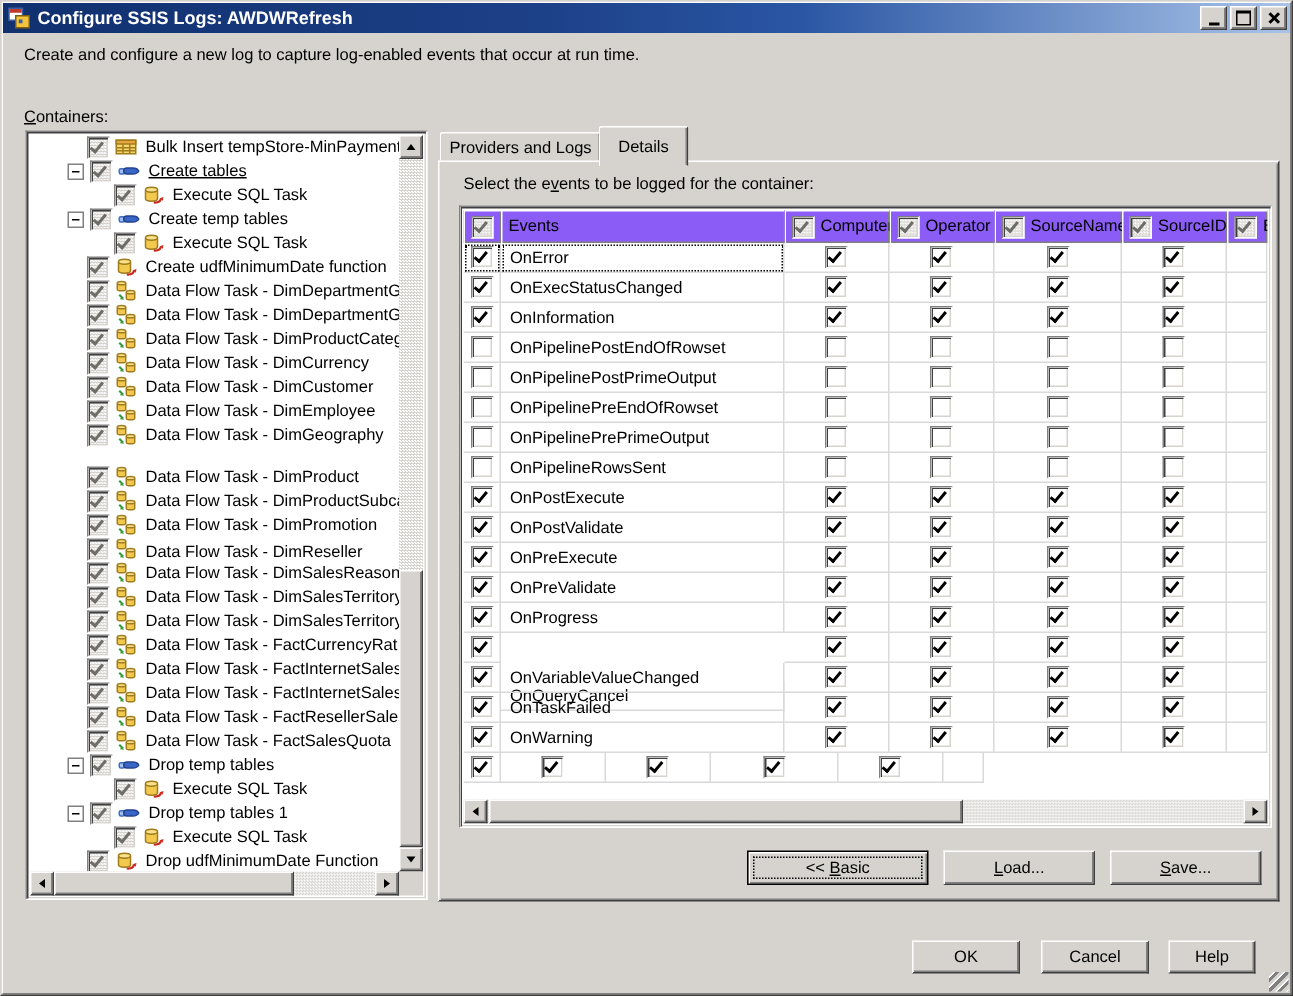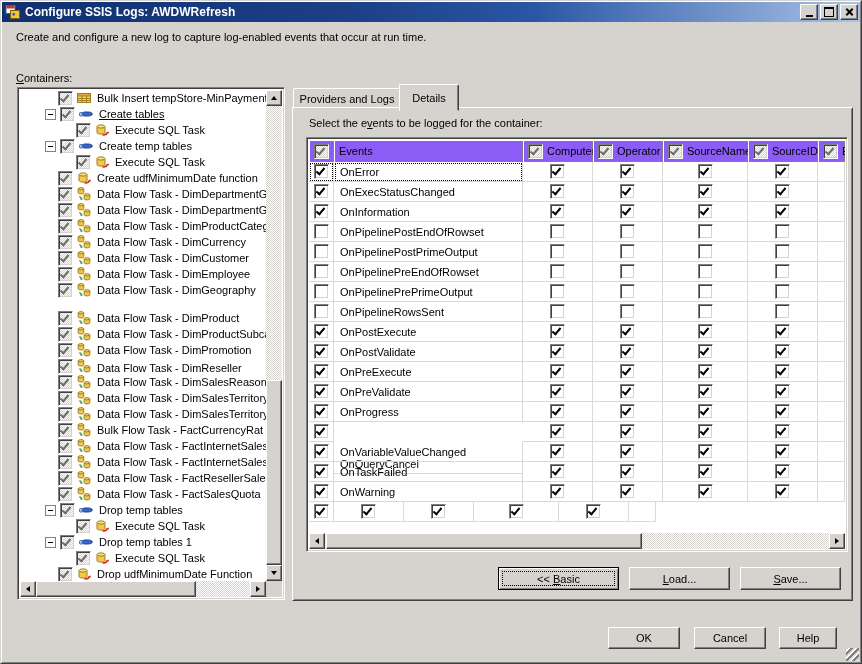--- a/index.html
+++ b/index.html
@@ -360,21 +360,21 @@
       <div class="tree-row" style="padding-left: 38px;">
         <span class="cb dim on"></span>
         <span class="ticon"><svg width="16" height="16" viewBox="0 0 16 16">
             <path d="M2.2 2.8v4c0 .6 1.3 1.1 2.8 1.1s2.8-.5 2.8-1.1v-4" fill="#f2c94c" stroke="#a07d1c"></path>
             <ellipse cx="5" cy="2.8" rx="2.8" ry="1.1" fill="#f9e08a" stroke="#a07d1c"></ellipse>
             <path d="M8.2 8.8v4c0 .6 1.3 1.1 2.8 1.1s2.8-.5 2.8-1.1v-4" fill="#f2c94c" stroke="#a07d1c"></path>
             <ellipse cx="11" cy="8.8" rx="2.8" ry="1.1" fill="#f9e08a" stroke="#a07d1c"></ellipse>
             <path d="M3.5 10.5l2.5 2.5" stroke="#2e9e3e" stroke-width="1.4"></path>
             <path d="M6.8 13.8l-2.8-.3 1.2-1.9z" fill="#2e9e3e"></path>
           </svg></span>
-        <span class="tlabel">Bulk Flow Task - FactCurrencyRat</span>
+        <span class="tlabel">Data Flow Task - FactCurrencyRat</span>
       </div>
       <div class="tree-row" style="padding-left: 38px;">
         <span class="cb dim on"></span>
         <span class="ticon"><svg width="16" height="16" viewBox="0 0 16 16">
             <path d="M2.2 2.8v4c0 .6 1.3 1.1 2.8 1.1s2.8-.5 2.8-1.1v-4" fill="#f2c94c" stroke="#a07d1c"></path>
             <ellipse cx="5" cy="2.8" rx="2.8" ry="1.1" fill="#f9e08a" stroke="#a07d1c"></ellipse>
             <path d="M8.2 8.8v4c0 .6 1.3 1.1 2.8 1.1s2.8-.5 2.8-1.1v-4" fill="#f2c94c" stroke="#a07d1c"></path>
             <ellipse cx="11" cy="8.8" rx="2.8" ry="1.1" fill="#f9e08a" stroke="#a07d1c"></ellipse>
             <path d="M3.5 10.5l2.5 2.5" stroke="#2e9e3e" stroke-width="1.4"></path>
             <path d="M6.8 13.8l-2.8-.3 1.2-1.9z" fill="#2e9e3e"></path>

